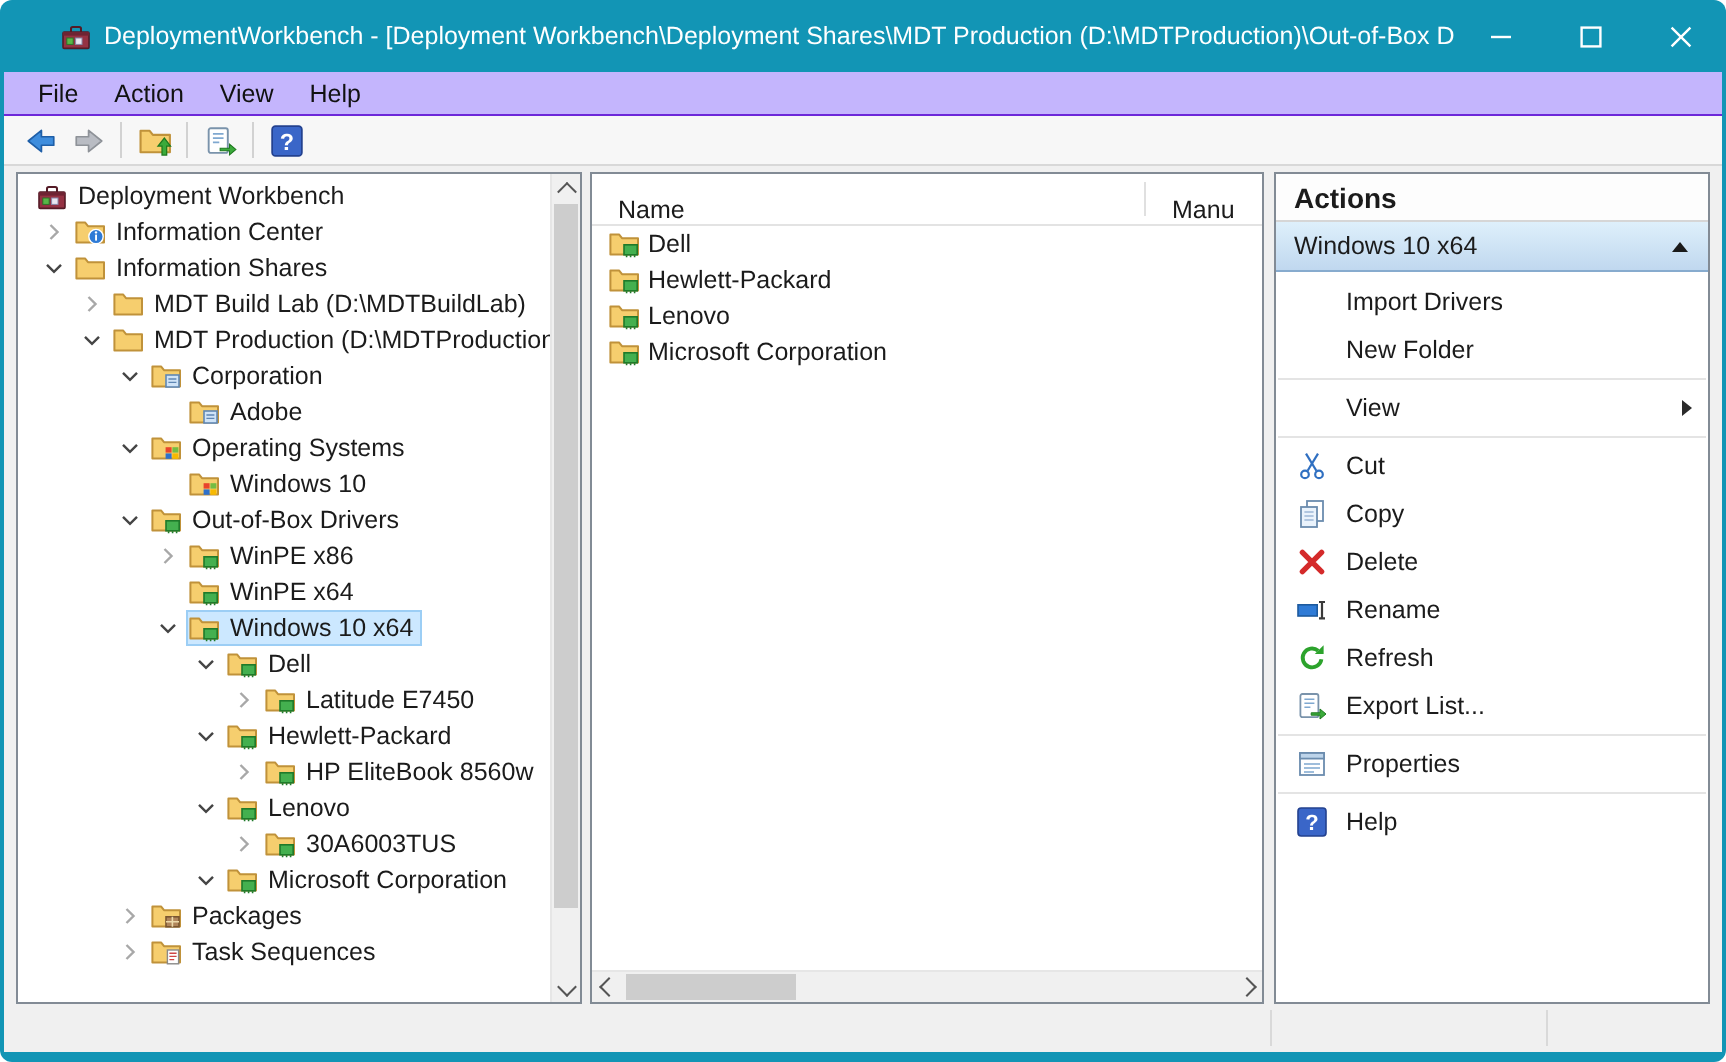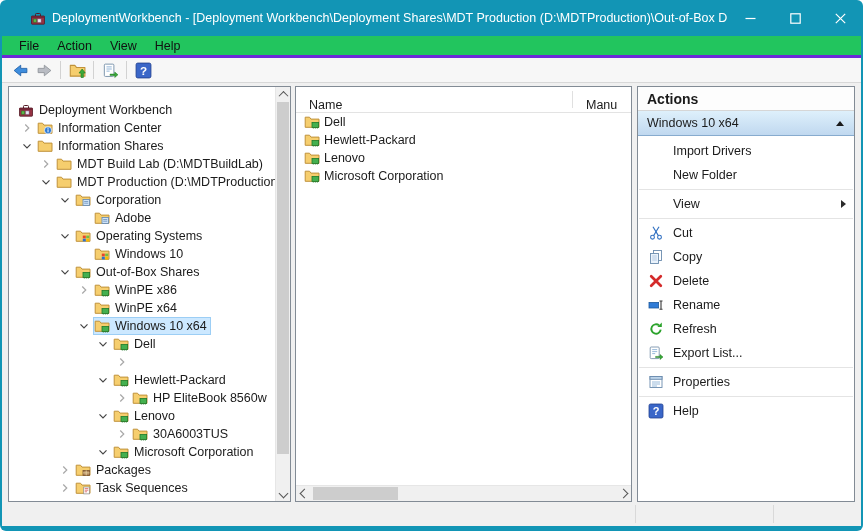--- a/index.html
+++ b/index.html
@@ -11,37 +11,37 @@
   }
   
   .titlebar{position:absolute;left:0;top:0;right:0;height:36px;display:flex;align-items:center;}
   .app-icon{width:16px;height:16px;margin-left:30px;flex:none;}
   .app-icon svg{width:16px;height:16px;display:block;}
   .title-text{color:#ffffff;font-size:12.5px;margin-left:6px;white-space:nowrap;overflow:hidden;flex:1 1 auto;}
   .win-btns{display:flex;flex:none;height:36px;}
   .win-btn{width:45px;height:36px;display:flex;align-items:center;justify-content:center;}
   .win-btn svg{width:11px;height:11px;display:block;}
   
-  .menubar{position:absolute;left:2px;right:2px;top:36px;height:22px;background:#22c55e;
-    display:flex;align-items:center;padding-left:8px;border-bottom:3px solid #6d28d9;}
+  .menubar{position:absolute;left:2px;right:2px;top:36px;height:22px;background:#c4b5fd;
+    display:flex;align-items:center;padding-left:8px;border-bottom:1px solid #6d28d9;}
   .menu-item{padding:2px 9px;font-size:12.5px;color:#111;}
   
   .toolbar{position:absolute;left:2px;right:2px;top:58px;height:25px;background:#f7f7f7;
     border-bottom:1px solid #d8d8d8;display:flex;align-items:center;padding-left:6px;}
   .tbtn{width:24px;height:22px;display:flex;align-items:center;justify-content:center;}
   .tbtn svg{width:17px;height:17px;display:block;}
   .tsep{width:1px;height:18px;background:#d2d2d2;margin:0 4px;}
   
   .main{position:absolute;left:2px;right:2px;top:83px;bottom:5px;background:#f0f0f0;}
   .pane{position:absolute;top:3px;height:416px;background:#ffffff;border:1px solid #828b95;overflow:hidden;}
   .tree-pane{left:6px;width:283px;}
   .list-pane{left:293px;width:337px;}
   .actions-pane{left:635px;width:218px;}
   
-  .tree-scrollarea{position:absolute;left:0;top:0;right:15px;bottom:0;overflow:hidden;padding-top:14px;}
+  .tree-scrollarea{position:absolute;left:0;top:0;right:15px;bottom:0;overflow:hidden;padding-top:2px;}
   .trow{height:18px;display:flex;align-items:center;white-space:nowrap;}
   .chev{width:19px;height:16px;flex:0 0 19px;display:flex;align-items:center;justify-content:center;}
   .chev svg{width:14px;height:14px;display:block;}
   .tcontent{display:flex;align-items:center;height:18px;}
   .tcontent.sel{background:#cce8ff;box-shadow:inset 0 0 0 1px #9ccef5;}
   .ticon{width:16px;height:16px;flex:0 0 16px;margin-left:1px;}
   .ticon svg{width:16px;height:16px;display:block;}
   .tlabel{margin-left:5px;font-size:12.5px;padding:1px 4px 2px 0;}
   
   .vscroll{position:absolute;top:0;right:0;bottom:0;width:15px;background:#f0f0f0;border-left:1px solid #e6e6e6;}
@@ -395,21 +395,21 @@
               <svg viewBox="0 0 16 16">
                 <use href="#sym-chev-down"></use>
               </svg>
             </span>
           <span class="tcontent">
               <span class="ticon">
                 <svg viewBox="0 0 16 16">
                   <use href="#sym-folder-driver"></use>
                 </svg>
               </span>
-              <span class="tlabel">Out-of-Box Shares</span>
+              <span class="tlabel">Out-of-Box Drivers</span>
             </span>
         </div>
 
         <div class="trow" style="padding-left:65px">
           <span class="chev">
               <svg viewBox="0 0 16 16">
                 <use href="#sym-chev-right"></use>
               </svg>
             </span>
           <span class="tcontent">
@@ -464,20 +464,28 @@
               </span>
               <span class="tlabel">Dell</span>
             </span>
         </div>
 
         <div class="trow" style="padding-left:103px">
           <span class="chev">
               <svg viewBox="0 0 16 16">
                 <use href="#sym-chev-right"></use>
               </svg>
+            </span>
+          <span class="tcontent">
+              <span class="ticon">
+                <svg viewBox="0 0 16 16">
+                  <use href="#sym-folder-driver"></use>
+                </svg>
+              </span>
+              <span class="tlabel">Latitude E7450</span>
             </span>
         </div>
 
         <div class="trow" style="padding-left:84px">
           <span class="chev">
               <svg viewBox="0 0 16 16">
                 <use href="#sym-chev-down"></use>
               </svg>
             </span>
           <span class="tcontent">

